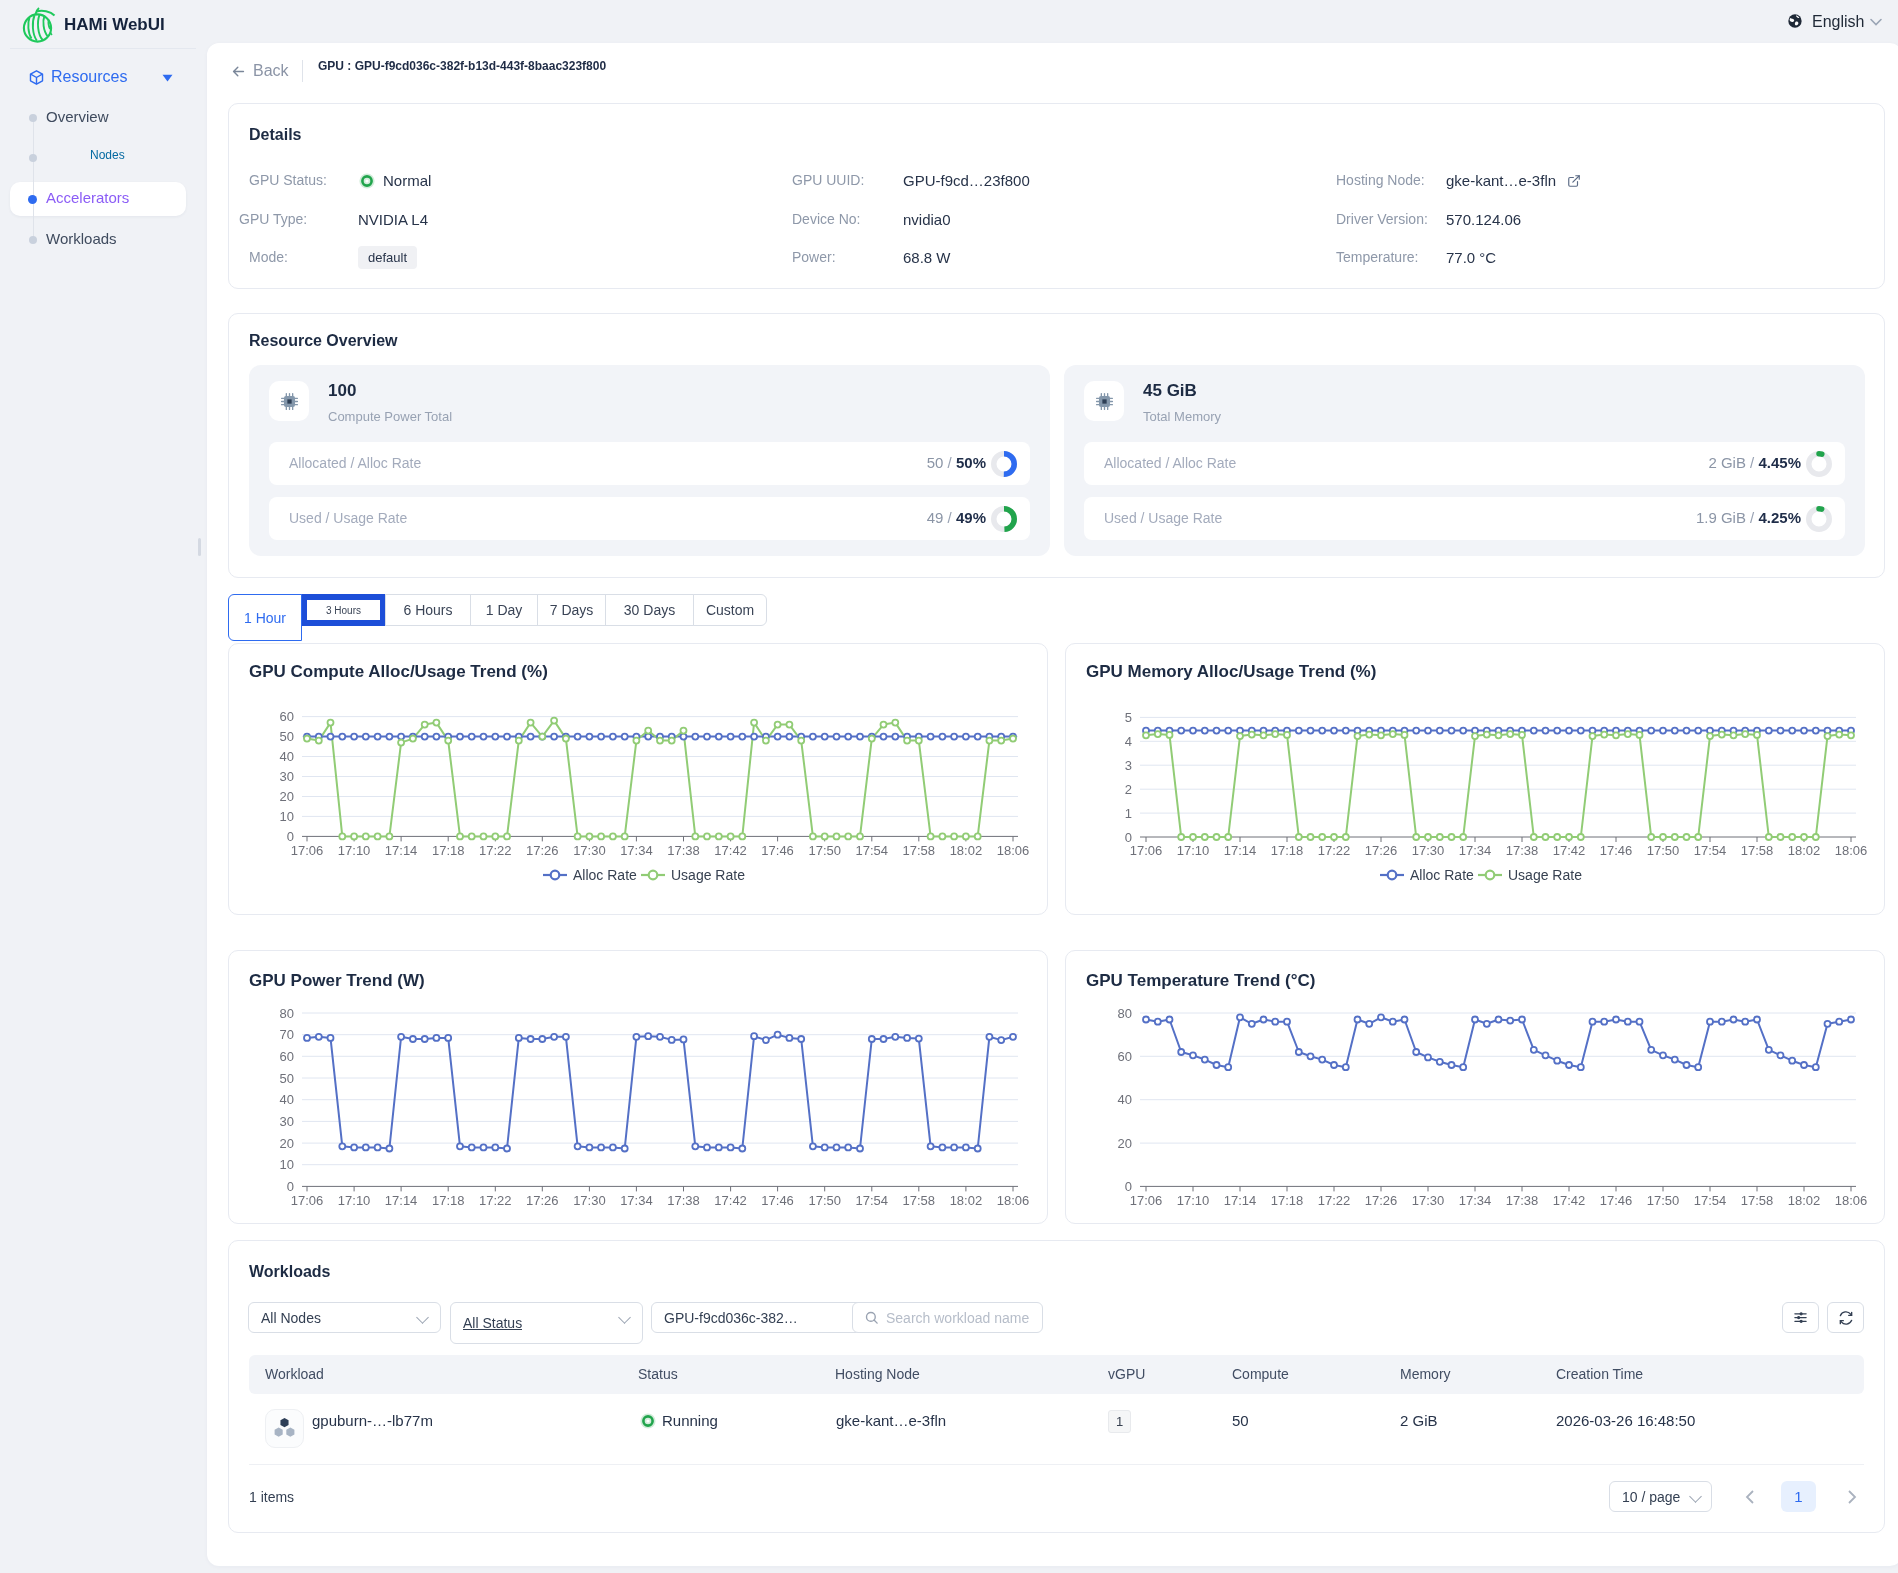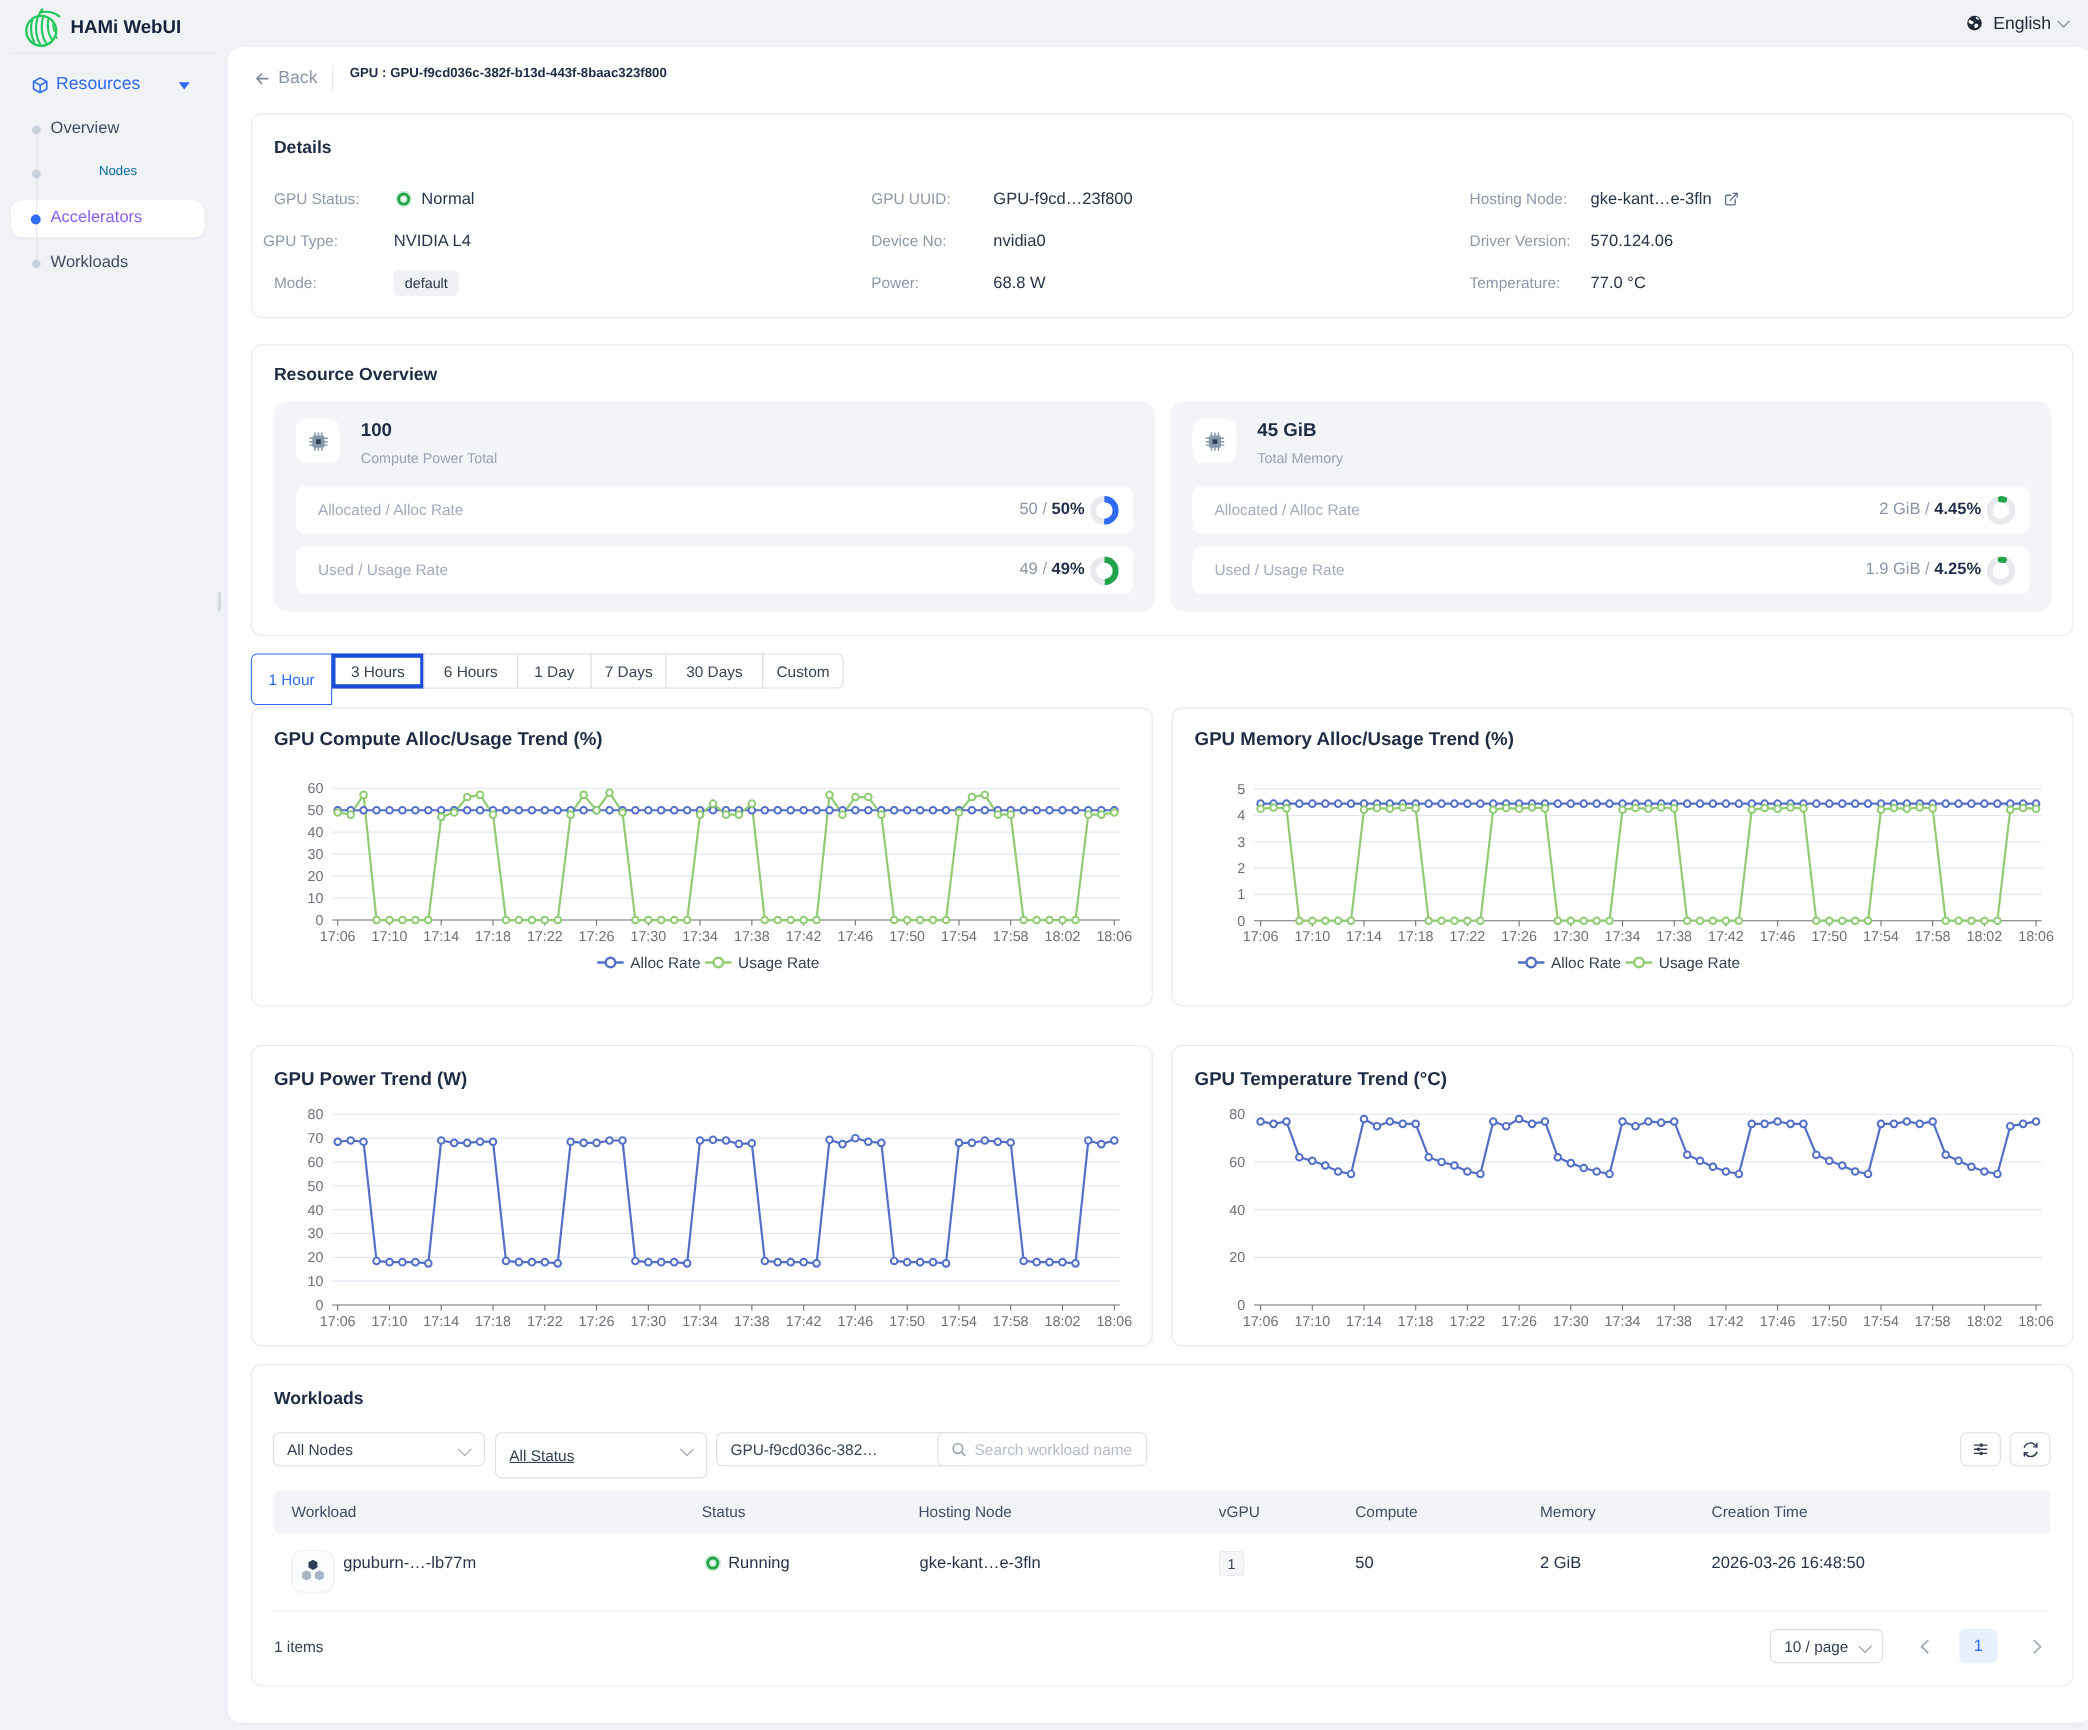--- a/index.html
+++ b/index.html
@@ -134,21 +134,21 @@
     <circle cx="13.0" cy="13.0" r="10.25" fill="none" stroke="#21a44c" stroke-width="5.5" stroke-linecap="round" stroke-dasharray="2.87 61.54" transform="rotate(-90 13.0 13.0)"></circle>
   </svg>
 <div class="abs" style="left:1084px;top:497px;width:761px;height:43px;background:#fff;border-radius:8px;"></div>
 <div class="abs" style="left:1104px;top:510px;font-size:14px;color:#a3abbc;">Used / Usage Rate</div>
 <div class="abs" style="right:97px;top:509px;font-size:15px;text-align:right;"><span style="color:#8b95a6;">1.9 GiB</span><span style="color:#98a2b3;"> / </span><span style="font-weight:700;color:#1f2d49;">4.25%</span></div>
 <svg width="26" height="26" viewBox="0 0 26 26" style="position:absolute;left:1806.0px;top:505.5px;">
     <circle cx="13.0" cy="13.0" r="10.25" fill="none" stroke="#e8e9ed" stroke-width="5.5"></circle>
     <circle cx="13.0" cy="13.0" r="10.25" fill="none" stroke="#21a44c" stroke-width="5.5" stroke-linecap="round" stroke-dasharray="2.74 61.67" transform="rotate(-90 13.0 13.0)"></circle>
   </svg>
 <div class="abs" style="left:228px;top:594px;width:74px;height:47px;background:#fff;border:1px solid #2e6bf0;border-radius:6px 0 0 6px;z-index:3;display:flex;align-items:center;justify-content:center;font-size:14px;color:#2e6bf0;">1 Hour</div>
-<div class="abs" style="left:301px;top:594px;width:85px;height:32px;background:#fff;border:4px solid #1d4ed8;z-index:1;display:flex;align-items:center;justify-content:center;font-size:14px;color:#3a4456;">3 Hours</div>
+<div class="abs" style="left:301px;top:594px;width:85px;height:32px;background:#fff;border:6px solid #1d4ed8;z-index:1;display:flex;align-items:center;justify-content:center;font-size:10px;color:#3a4456;">3 Hours</div>
 <div class="abs" style="left:385px;top:594px;width:86px;height:32px;background:#fff;border:1px solid #d9dee6;z-index:1;display:flex;align-items:center;justify-content:center;font-size:14px;color:#3a4456;">6 Hours</div>
 <div class="abs" style="left:470px;top:594px;width:68px;height:32px;background:#fff;border:1px solid #d9dee6;z-index:1;display:flex;align-items:center;justify-content:center;font-size:14px;color:#3a4456;">1 Day</div>
 <div class="abs" style="left:537px;top:594px;width:69px;height:32px;background:#fff;border:1px solid #d9dee6;z-index:1;display:flex;align-items:center;justify-content:center;font-size:14px;color:#3a4456;">7 Days</div>
 <div class="abs" style="left:605px;top:594px;width:89px;height:32px;background:#fff;border:1px solid #d9dee6;z-index:1;display:flex;align-items:center;justify-content:center;font-size:14px;color:#3a4456;">30 Days</div>
 <div class="abs" style="left:693px;top:594px;width:74px;height:32px;background:#fff;border:1px solid #d9dee6;border-radius:0 6px 6px 0;z-index:1;display:flex;align-items:center;justify-content:center;font-size:14px;color:#3a4456;">Custom</div>
 <div class="card" style="left:228px;top:643px;width:820px;height:272px;"></div>
 <div class="ctitle" style="left:249px;top:662px;font-size:17px;">GPU Compute Alloc/Usage Trend (%)</div>
 <div class="abs" style="left:228px;top:643px;width:820px;height:272px;">
     <svg width="820" height="272" viewBox="0 0 820 272" style="position:absolute;left:0;top:0;">
       <line x1="74" y1="173.4" x2="790" y2="173.4" stroke="#E0E6F1" stroke-width="1"></line>

